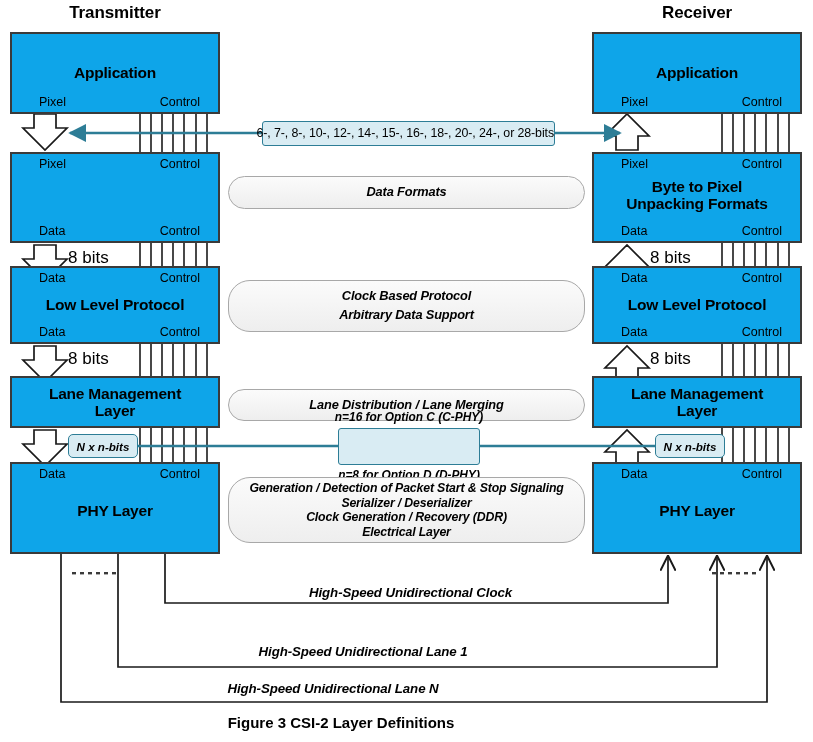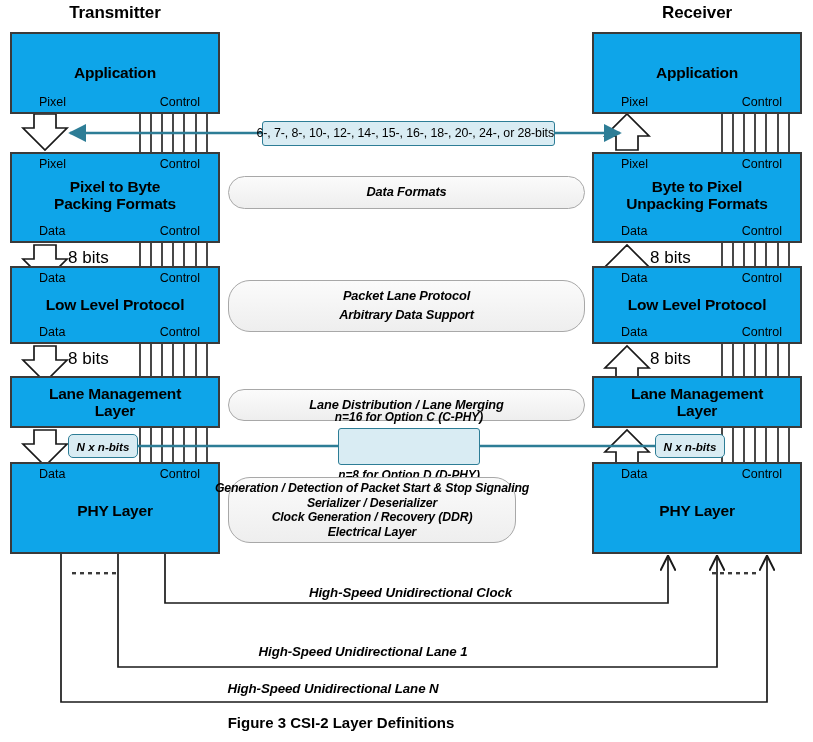--- a/index.html
+++ b/index.html
@@ -192,22 +192,20 @@
 
   <div class="lbox" style="left:10px;top:32px;width:210px;height:82px;">
     <div class="title" style="top:30px;">Application</div>
     <div class="port l bot">Pixel</div>
     <div class="port r bot">Control</div>
   </div>
 
   <div class="lbox" style="left:10px;top:152px;width:210px;height:91px;">
     <div class="port l top">Pixel</div>
     <div class="port r top">Control</div>
-    <div class="title" style="top:24px;white-space:pre-line;">Pixel to Byte
-Packing Formats</div>
     <div class="port l bot">Data</div>
     <div class="port r bot">Control</div>
   </div>
 
   <div class="lbox" style="left:10px;top:266px;width:210px;height:78px;">
     <div class="port l top">Data</div>
     <div class="port r top">Control</div>
     <div class="title" style="top:28px;">Low Level Protocol</div>
     <div class="port l bot">Data</div>
     <div class="port r bot">Control</div>
@@ -274,34 +272,34 @@
 
   <div class="callout round co-bits" style="left:262px;top:121px;width:293px;height:25px;">
     <span>6-, 7-, 8-, 10-, 12-, 14-, 15-, 16-, 18-, 20-, 24-, or 28-bits</span>
   </div>
 
   <div class="pill" style="left:228px;top:176px;width:357px;height:33px;">
     <span>Data Formats</span>
   </div>
 
   <div class="pill" style="left:228px;top:280px;width:357px;height:52px;">
-    <span>Packet Lane Protocol</span>
+    <span>Clock Based Protocol</span>
     <span>Arbitrary Data Support</span>
   </div>
 
   <div class="pill" style="left:228px;top:389px;width:357px;height:32px;">
     <span>Lane Distribution / Lane Merging</span>
   </div>
 
   <div class="callout co-n" style="left:338px;top:428px;width:142px;height:37px;border-radius:3px;gap:42px;">
     <span>n=16 for Option C (C-PHY)</span>
     <span>n=8 for Option D (D-PHY)</span>
   </div>
 
-  <div class="pill tight" style="left:228px;top:477px;width:288px;height:66px;">
+  <div class="pill tight" style="left:228px;top:477px;width:357px;height:66px;">
     <span>Generation / Detection of Packet Start &amp; Stop Signaling</span>
     <span>Serializer / Deserializer</span>
     <span>Clock Generation / Recovery (DDR)</span>
     <span>Electrical Layer</span>
   </div>
 
   <div class="lanelab" style="left:4px;top:585px;width:813px;">High-Speed Unidirectional Clock</div>
   <div class="lanelab" style="left:0;top:644px;width:726px;">High-Speed Unidirectional Lane 1</div>
   <div class="lanelab" style="left:0;top:681px;width:666px;">High-Speed Unidirectional Lane N</div>
 

